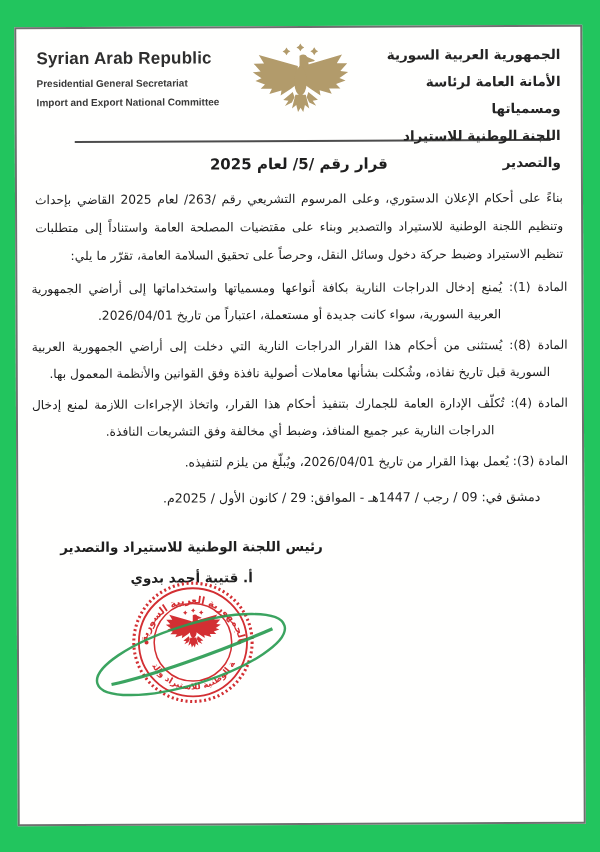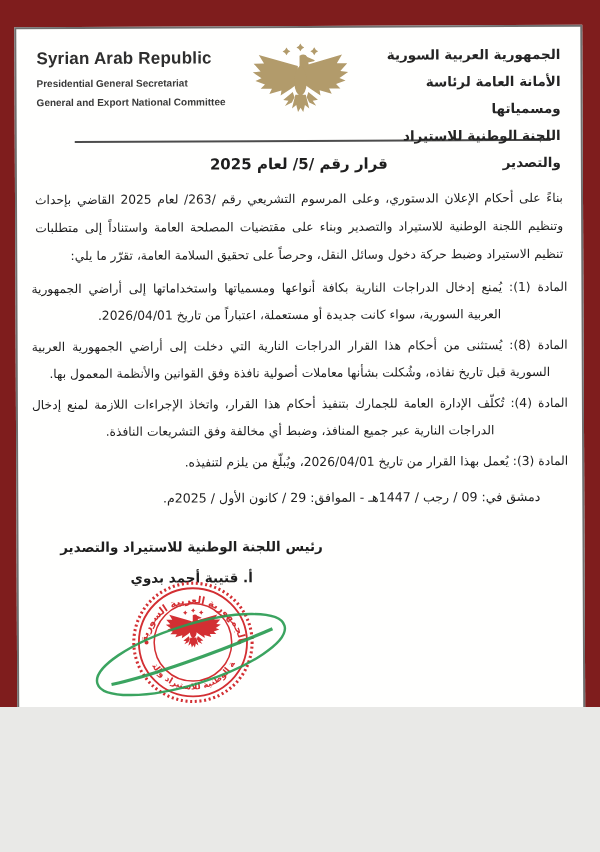--- a/index.html
+++ b/index.html
@@ -1,16 +1,16 @@
 <!DOCTYPE html>
 <html lang="ar"><head>
 <meta charset="utf-8">
 <style>
   html,body{margin:0;padding:0;background:#e9e9e7;}
-  .page{position:relative;width:600px;height:707px;background:#7f1d1d;overflow:hidden;
+  .page{position:relative;width:600px;height:852px;background:#22c55e;overflow:hidden;
         font-family:"DejaVu Sans",sans-serif;color:#1e1e1e;}
   .doc-box{position:absolute;left:16px;top:26px;width:568px;height:799px;
            border:2px solid #6f6f6f;background:#fffffe;box-sizing:border-box;
            transform:rotate(-0.25deg);}
   
   .header{display:flex;justify-content:space-between;align-items:flex-start;
           padding:14px 20px 0 20px;height:88px;}
   .hdr-en{font-family:"Liberation Sans",sans-serif;font-weight:bold;color:#2e2e2e;
           padding-top:6px;width:215px;}
   .hdr-en .en1{font-size:17px;margin:0 0 9px 0;letter-spacing:.2px;}
@@ -38,21 +38,21 @@
 </head>
 <body>
 
 <div class="page">
   <div class="doc-box">
 
     <div class="header">
       <div class="hdr-en">
         <p class="en1">Syrian Arab Republic</p>
         <p class="en2">Presidential General Secretariat</p>
-        <p class="en3">General and Export National Committee</p>
+        <p class="en3">Import and Export National Committee</p>
       </div>
 
       <svg class="emblem" viewBox="0 0 120 100" xmlns="http://www.w3.org/2000/svg">
         <g fill="#b29b6b">
           <g id="eagleShape">
 
             <path d="M44 5.5 Q45.2 8.8 48.5 10 Q45.2 11.2 44 14.5 Q42.8 11.2 39.5 10 Q42.8 8.8 44 5.5 Z"></path>
             <path d="M60 1 Q61.2 4.3 64.5 5.5 Q61.2 6.7 60 10 Q58.8 6.7 55.5 5.5 Q58.8 4.3 60 1 Z"></path>
             <path d="M76 5.5 Q77.2 8.8 80.5 10 Q77.2 11.2 76 14.5 Q74.8 11.2 71.5 10 Q74.8 8.8 76 5.5 Z"></path>
 

